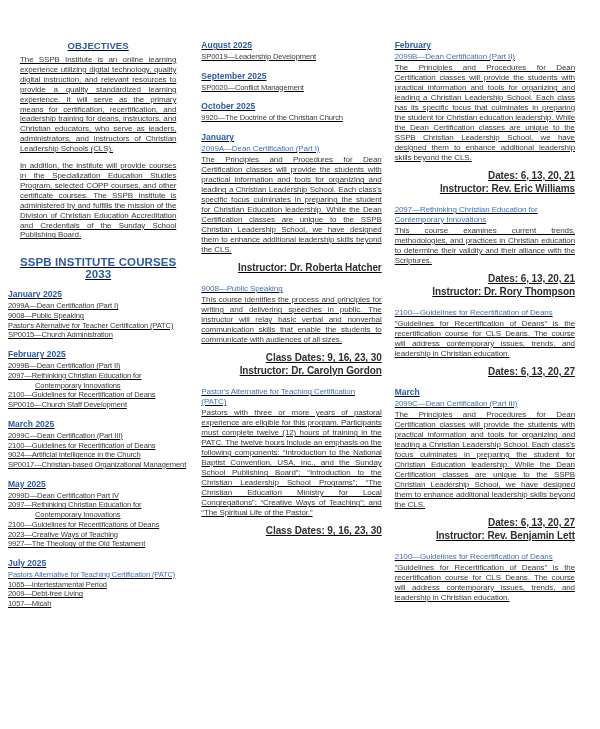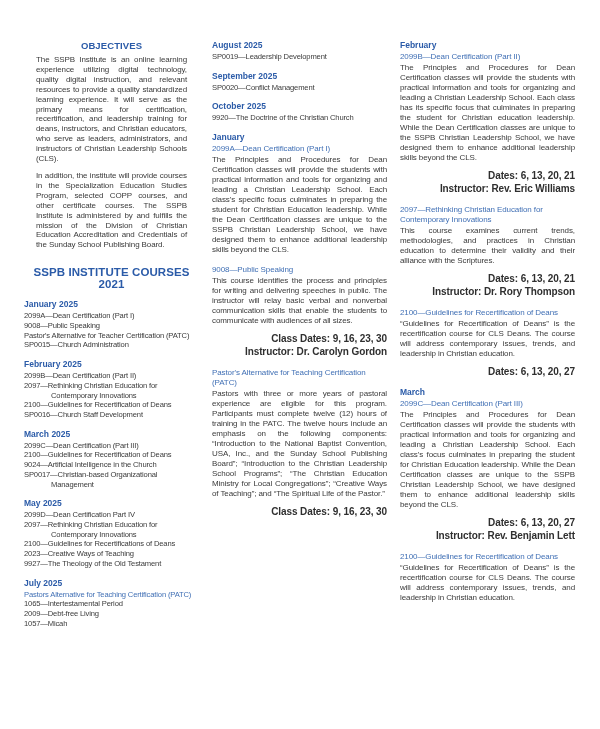--- a/index.html
+++ b/index.html
@@ -5,24 +5,25 @@
 <style>
   :root{
     --blue:#2b5ba8;
     --titleblue:#4170b5;
     --body:#3a3a3a;
     --meta:#2f2f2f;
   }
   html,body{margin:0;padding:0;background:#ffffff;}
   .page{
     width:600px;height:729px;box-sizing:border-box;
-    padding:40px 25px 18px 24px;
+    padding:40px 25px 18px 8px;
     display:flex;gap:13px;overflow:hidden;
     font-family:"Liberation Sans",sans-serif;
     background:#ffffff;
+    text-decoration:underline;
   }
   .col{flex:1 1 0;min-width:0;}
   .heading{
     font-size:9.5px;font-weight:bold;color:var(--blue);
     text-align:center;margin:0 0 4px;letter-spacing:.1px;
   }
   .headinglg{
     font-size:11.5px;font-weight:bold;color:var(--blue);
     text-align:center;margin:16px 0 5px;letter-spacing:.1px;
   }
@@ -61,21 +62,21 @@
   }
 </style>
 </head>
 <body>
 
 <div class="page">
   <div class="col">
       <h2 class="heading">OBJECTIVES</h2>
       <p class="para">The SSPB Institute is an online learning experience utilizing digital technology, quality digital instruction, and relevant resources to provide a quality standardized learning experience. It will serve as the primary means for certification, recertification, and leadership training for deans, instructors, and Christian educators, who serve as leaders, administrators, and instructors of Christian Leadership Schools (CLS).</p>
       <p class="para">In addition, the institute will provide courses in the Specialization Education Studies Program, selected COPP courses, and other certificate courses. The SSPB Institute is administered by and fulfills the mission of the Division of Christian Education Accreditation and Credentials of the Sunday School Publishing Board.</p>
-      <h2 class="headinglg">SSPB INSTITUTE COURSES 2021</h2>
+      <h2 class="headinglg">SSPB INSTITUTE COURSES 2033</h2>
       <h3 class="month">January 2025</h3>
       <div class="items">
         <div class="item">2099A—Dean Certification (Part I)</div>
         <div class="item">9008—Public Speaking</div>
         <div class="item">Pastor's Alternative for Teacher Certification (PATC)</div>
         <div class="item">SP0015—Church Administration</div>
       </div>
       <h3 class="month">February 2025</h3>
       <div class="items">
         <div class="item">2099B—Dean Certification (Part II)</div>
@@ -115,20 +116,23 @@
       <div class="items">
         <div class="item">SP0020—Conflict Management</div>
       </div>
       <h3 class="month">October 2025</h3>
       <div class="items">
         <div class="item">9920—The Doctrine of the Christian Church</div>
       </div>
       <h3 class="month">January</h3>
       <h4 class="title">2099A—Dean Certification (Part I)</h4>
       <p class="body">The Principles and Procedures for Dean Certification classes will provide the students with practical information and tools for organizing and leading a Christian Leadership School. Each class's specific focus culminates in preparing the student for Christian Education leadership. While the Dean Certification classes are unique to the SSPB Christian Leadership School, we have designed them to enhance additional leadership skills beyond the CLS.</p>
+      <div class="meta">
+        <div class="meta-line">Instructor: Dr. Roberta Hatcher</div>
+      </div>
       <h4 class="title">9008—Public Speaking</h4>
       <p class="body">This course identifies the process and principles for writing and delivering speeches in public. The instructor will relay basic verbal and nonverbal communication skills that enable the students to communicate with audiences of all sizes.</p>
       <div class="meta">
         <div class="meta-line">Class Dates: 9, 16,  23, 30</div>
         <div class="meta-line">Instructor: Dr. Carolyn Gordon</div>
       </div>
       <h4 class="title">Pastor's Alternative for Teaching Certification (PATC)</h4>
       <p class="body">Pastors with three or more years of pastoral experience are eligible for this program. Participants must complete twelve (12) hours of training in the PATC. The twelve hours include an emphasis on the following components: “Introduction to the National Baptist Convention, USA, Inc., and the Sunday School Publishing Board”; “Introduction to the Christian Leadership School Programs”; “The Christian Education Ministry for Local Congregations”; “Creative Ways of Teaching”; and “The Spiritual Life of the Pastor.”</p>
       <div class="meta">
         <div class="meta-line">Class Dates: 9, 16, 23, 30</div>

